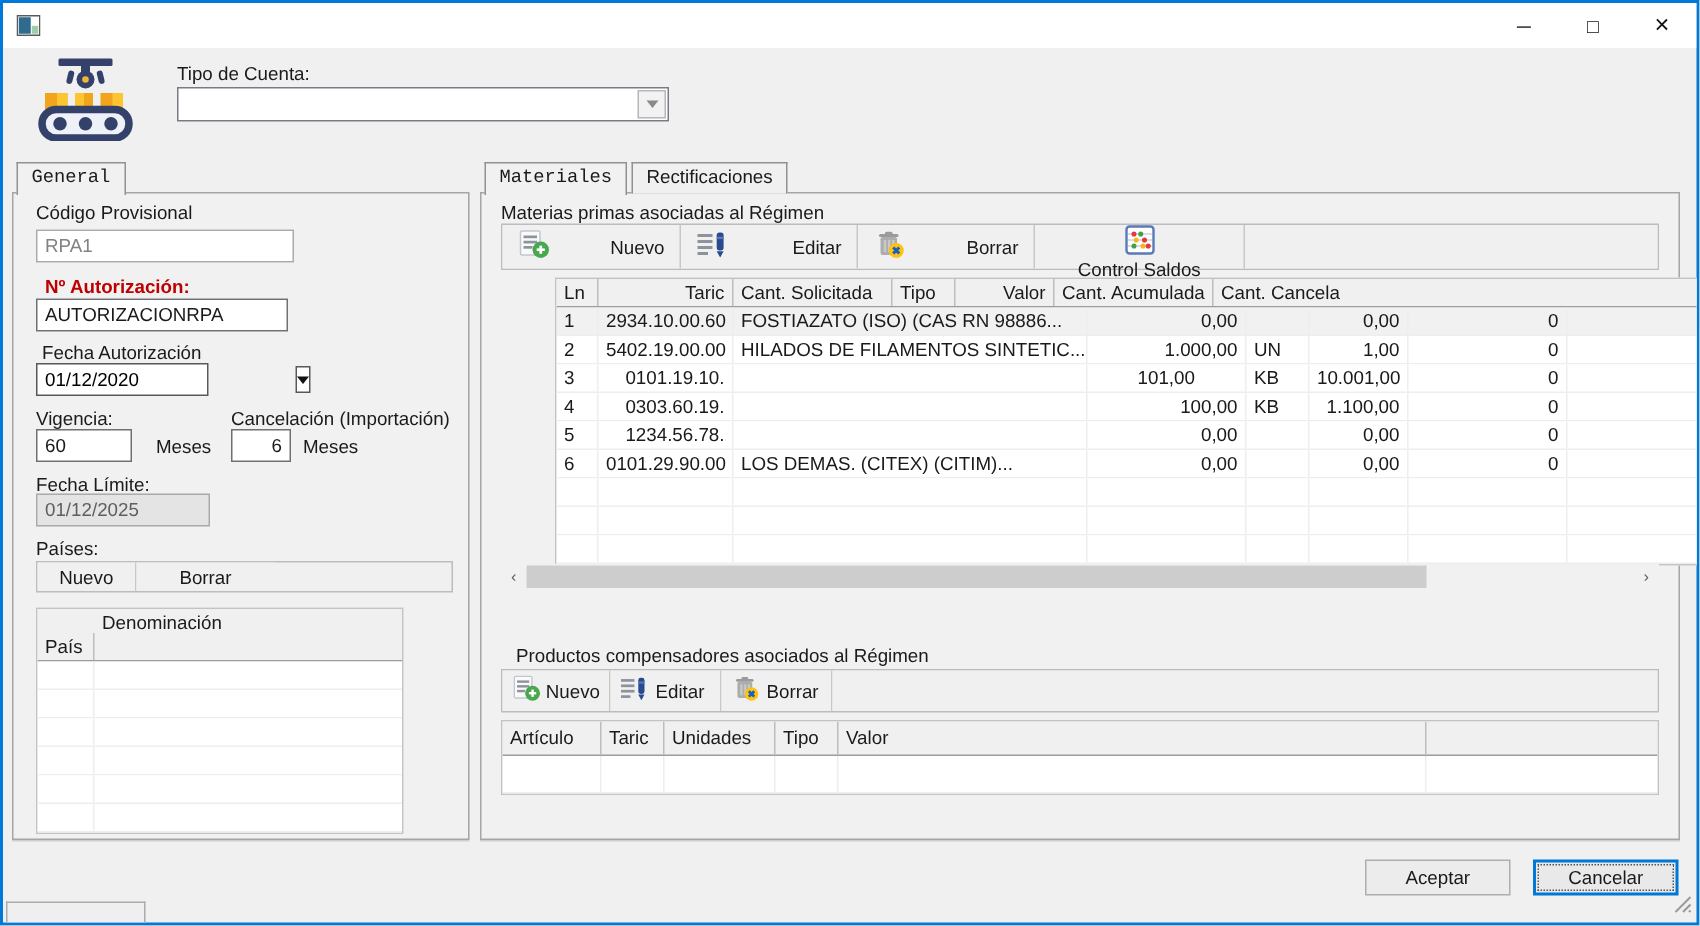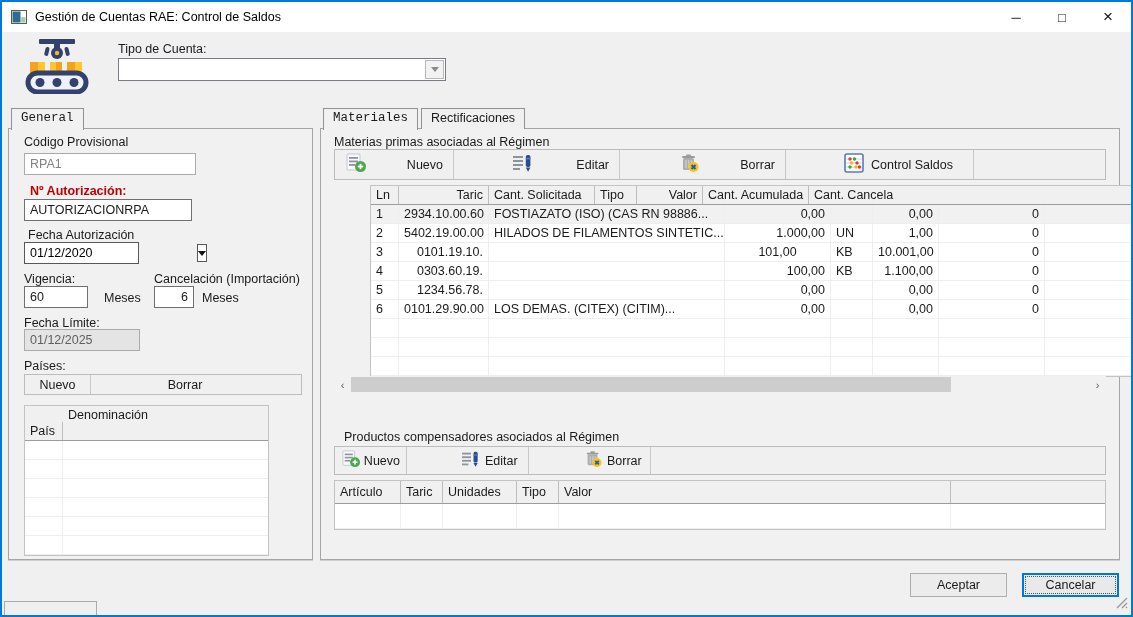--- a/index.html
+++ b/index.html
@@ -30,21 +30,21 @@
   .combo.dark{border-color:#585858;}
   .combo.dark .dd{background:#fdfdfd;border-color:#585858;}
   .combo.dark .dd .tri{border-top-color:#111;}
   
   .tabctrl{position:absolute;}
   .tabs{position:absolute;top:0;left:3px;display:flex;z-index:3;}
   .tab{border:1px solid #919191;border-bottom:none;background:#f0f0f0;padding:2px 9px 3px 9px;margin-right:3px;height:21px;}
   .tab.active{height:22px;margin-bottom:-2px;background:#f1f1f1;position:relative;z-index:4;font-family:Liberation Mono, monospace;}
   .panel{position:absolute;left:0;right:0;top:20px;bottom:0;border:1px solid #a5a5a5;background:#f1f1f1;box-shadow:0 1px 0 #cfcfcf;}
   
-  .toolbar{position:absolute;display:flex;align-items:stretch;background:#f0f0f0;border:1px solid #bcbcbc;gap:48px;}
+  .toolbar{position:absolute;display:flex;align-items:stretch;background:#f0f0f0;border:1px solid #bcbcbc;}
   .tbtn{display:flex;align-items:center;border-right:1px solid #c8c8c8;padding:0 10px;background:#f0f0f0;}
   .tbtn.spread{justify-content:space-between;}
   .tbtn .cap{white-space:nowrap;}
   .tbtn svg{flex:0 0 auto;}
   .tbtn .gap{width:7px;}
   
   .tbl{position:absolute;background:#fff;border:1px solid #c3c3c3;overflow:hidden;}
   .thead{display:flex;background:#f0f0f0;border-bottom:1px solid #9c9c9c;}
   .th{padding:2px 5px;border-right:1px solid #bdbdbd;white-space:nowrap;overflow:hidden;font-size:12.5px;}
   .th:last-child{border-right:none;}
@@ -75,21 +75,20 @@
 <div class="window">
 
   <div class="titlebar">
     <span class="app-ico">
       <svg width="16" height="14" viewBox="0 0 16 14">
           <rect x="0.5" y="0.5" width="15" height="13" fill="#ffffff" stroke="#5a5a5a"></rect>
           <rect x="1.5" y="1.5" width="8" height="11" fill="#2e6b8d"></rect>
           <rect x="10.2" y="7.2" width="4.3" height="5.3" fill="#9fceab"></rect>
         </svg>
     </span>
-    <span class="ttl">Gestión de Cuentas RAE: Control de Saldos</span>
     <div class="win-controls">
       <div class="win-btn">─</div>
       <div class="win-btn">□</div>
       <div class="win-btn close">×</div>
     </div>
   </div>
 
   <span class="hdr-ico">
     <svg width="66" height="58" viewBox="0 0 64 58">
       <rect x="14" y="3" width="36" height="5" rx="1" fill="#33416b"></rect>
@@ -229,21 +228,21 @@
               <rect x="4" y="3" width="13" height="2" rx="1" fill="#9b9b9b"></rect>
               <rect x="8" y="1.5" width="5" height="2" rx="1" fill="#9b9b9b"></rect>
               <rect x="7.2" y="7" width="1.6" height="8" fill="#c9c9c9"></rect>
               <rect x="10" y="7" width="1.6" height="8" fill="#c9c9c9"></rect>
               <rect x="12.8" y="7" width="1.6" height="8" fill="#c9c9c9"></rect>
               <circle cx="15.5" cy="14" r="5" fill="#ffc20e"></circle>
               <path d="M13.5 12 l4 4 M17.5 12 l-4 4" stroke="#1661c0" stroke-width="2"></path>
             </svg></span>
         <span class="cap">Borrar</span>
       </div>
-      <div class="tbtn" style="width:140px;">
+      <div class="tbtn" style="width:140px;flex-direction:column;">
         <span><svg width="20" height="20" viewBox="0 0 20 20">
               <rect x="1" y="1" width="18" height="18" rx="2" fill="#fff" stroke="#5b79b8" stroke-width="1.6"></rect>
               <line x1="2" y1="6" x2="18" y2="6" stroke="#c9d2e8"></line>
               <line x1="2" y1="10" x2="18" y2="10" stroke="#c9d2e8"></line>
               <line x1="2" y1="14" x2="18" y2="14" stroke="#c9d2e8"></line>
               <circle cx="6" cy="6" r="1.7" fill="#e23b3b"></circle>
               <circle cx="10.5" cy="6" r="1.7" fill="#43a047"></circle>
               <circle cx="7.5" cy="10" r="1.7" fill="#f3b71c"></circle>
               <circle cx="13" cy="10" r="1.7" fill="#e23b3b"></circle>
               <circle cx="6" cy="14" r="1.7" fill="#43a047"></circle>

